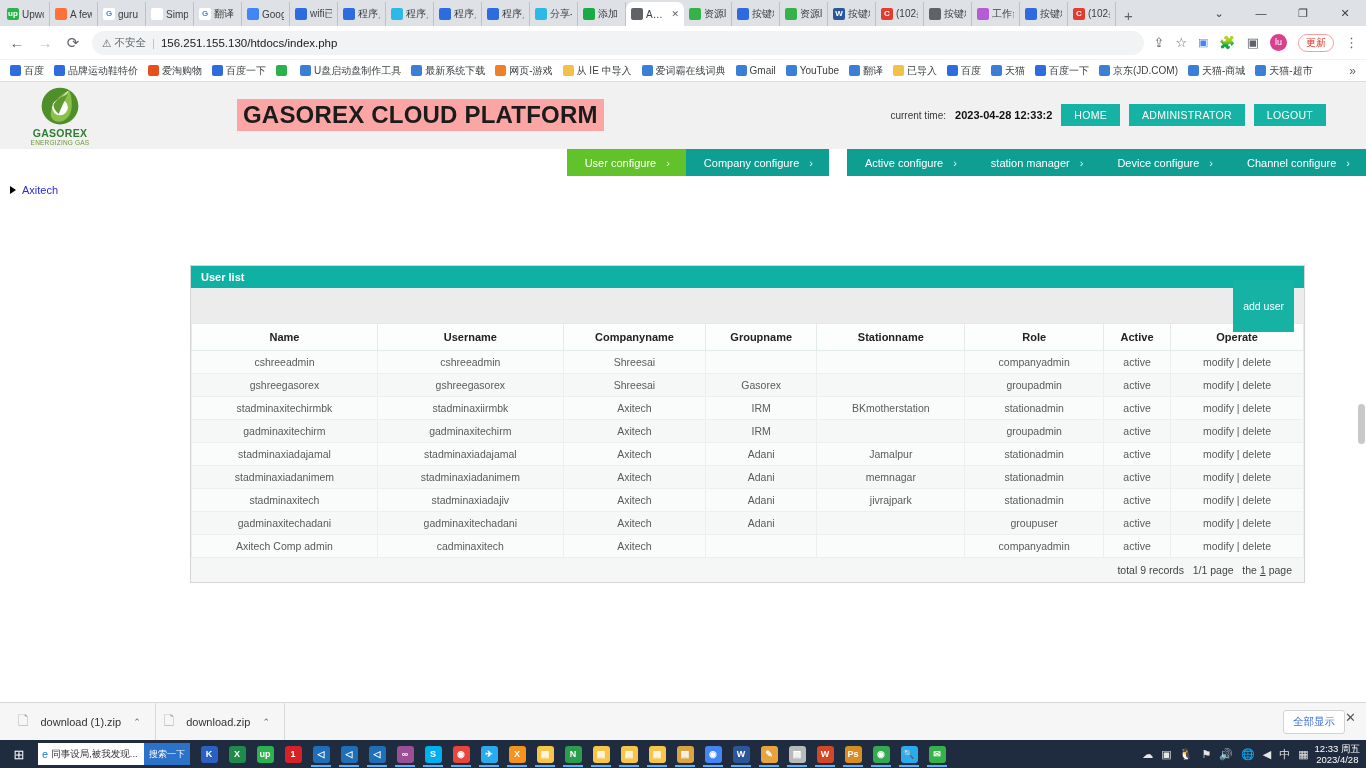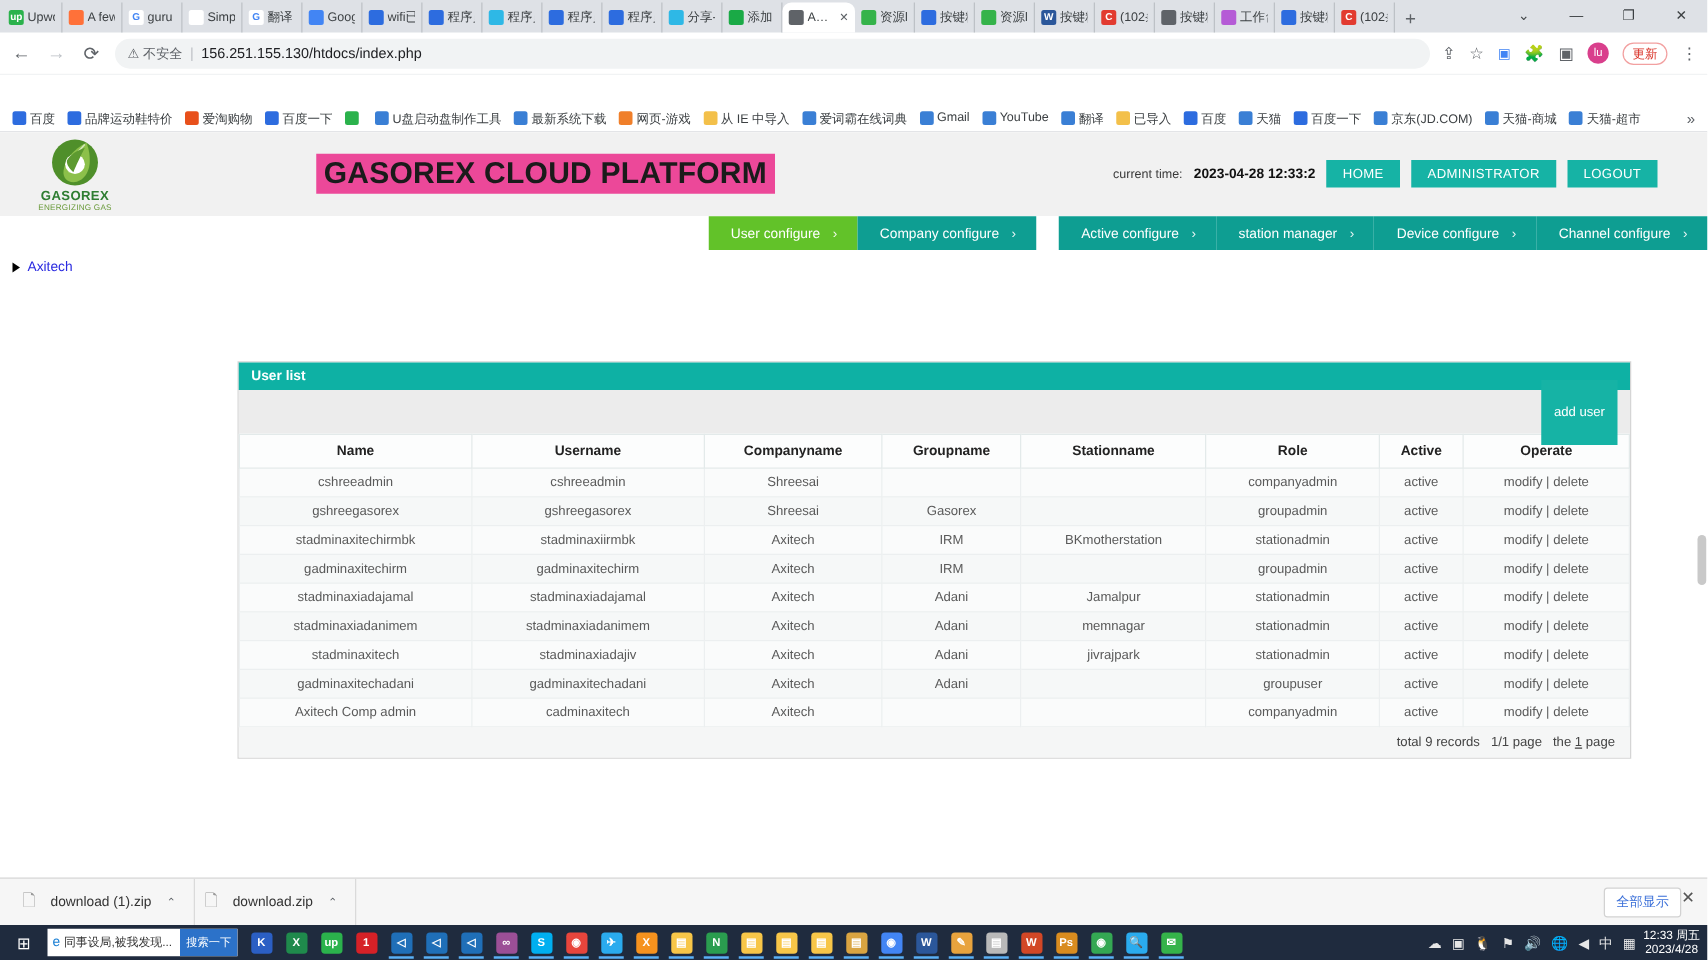--- a/index.html
+++ b/index.html
@@ -60,42 +60,42 @@
   .tbicons .ic { font-size: 13px; color: #5f6368; }
   .av { width: 17px; height: 17px; border-radius: 50%; background: #d93f8c; color: #fff;
         font-size: 9px; text-align: center; line-height: 17px; }
   .updbtn { border: 1px solid #f2a0a0; color: #d93025; font-size: 10px;
             border-radius: 10px; padding: 1px 7px; }
 
   
   .bookmarks {
     height: 22px; background: #fff; display: flex; align-items: center;
     gap: 2px; padding: 0 6px; font-size: 10px; color: #3c4043;
-    border-bottom: 1px solid #dadce0; white-space: nowrap; overflow: hidden; margin-top: 24px;
+    border-bottom: 1px solid #dadce0; white-space: nowrap; overflow: hidden;
   }
   .bm { display: flex; align-items: center; gap: 3px; padding: 1px 4px; }
   .bmico { width: 11px; height: 11px; border-radius: 2px; font-size: 7px;
            line-height: 11px; text-align: center; color: #fff; }
   .bmmore { margin-left: auto; font-size: 12px; color: #5f6368; padding-right:4px;}
 
   
   .page { position: relative; width: 1366px; height: 620px; background: #fff; }
 
   .site-header {
     height: 67px; background: #f1f1f1;
     display: flex; align-items: center; position: relative;
   }
   .logo-wrap { margin-left: 25px; width: 70px; text-align: center; }
   .logo-mark { width: 42px; height: 42px; margin: 0 auto; position: relative; }
   .logo-name { font-size: 10.5px; font-weight: bold; color: #2f7d32; letter-spacing: .3px;}
   .logo-sub { font-size: 6.5px; color: #6a9a3a; letter-spacing: .2px; }
   .site-title {
     position: absolute; left: 237px; top: 17px;
     font-size: 24px; font-weight: bold; color: #1b1b1b;
-    background: #ec4899; padding: 2px 6px; letter-spacing: .2px; margin-left: 16px;
+    background: #fca5a5; padding: 2px 6px; letter-spacing: .2px;
   }
   .translate-badge {
     position: absolute; left: 578px; top: 71px; width: 17px; height: 15px;
     background: #fff; border: 1px solid #c9c9c9; border-radius: 2px;
     font-size: 8px; color: #4285f4; text-align: center; line-height: 14px;
     font-weight: bold;
   }
   .hdr-right {
     position: absolute; right: 40px; top: 22px;
     display: flex; align-items: center; gap: 9px;

